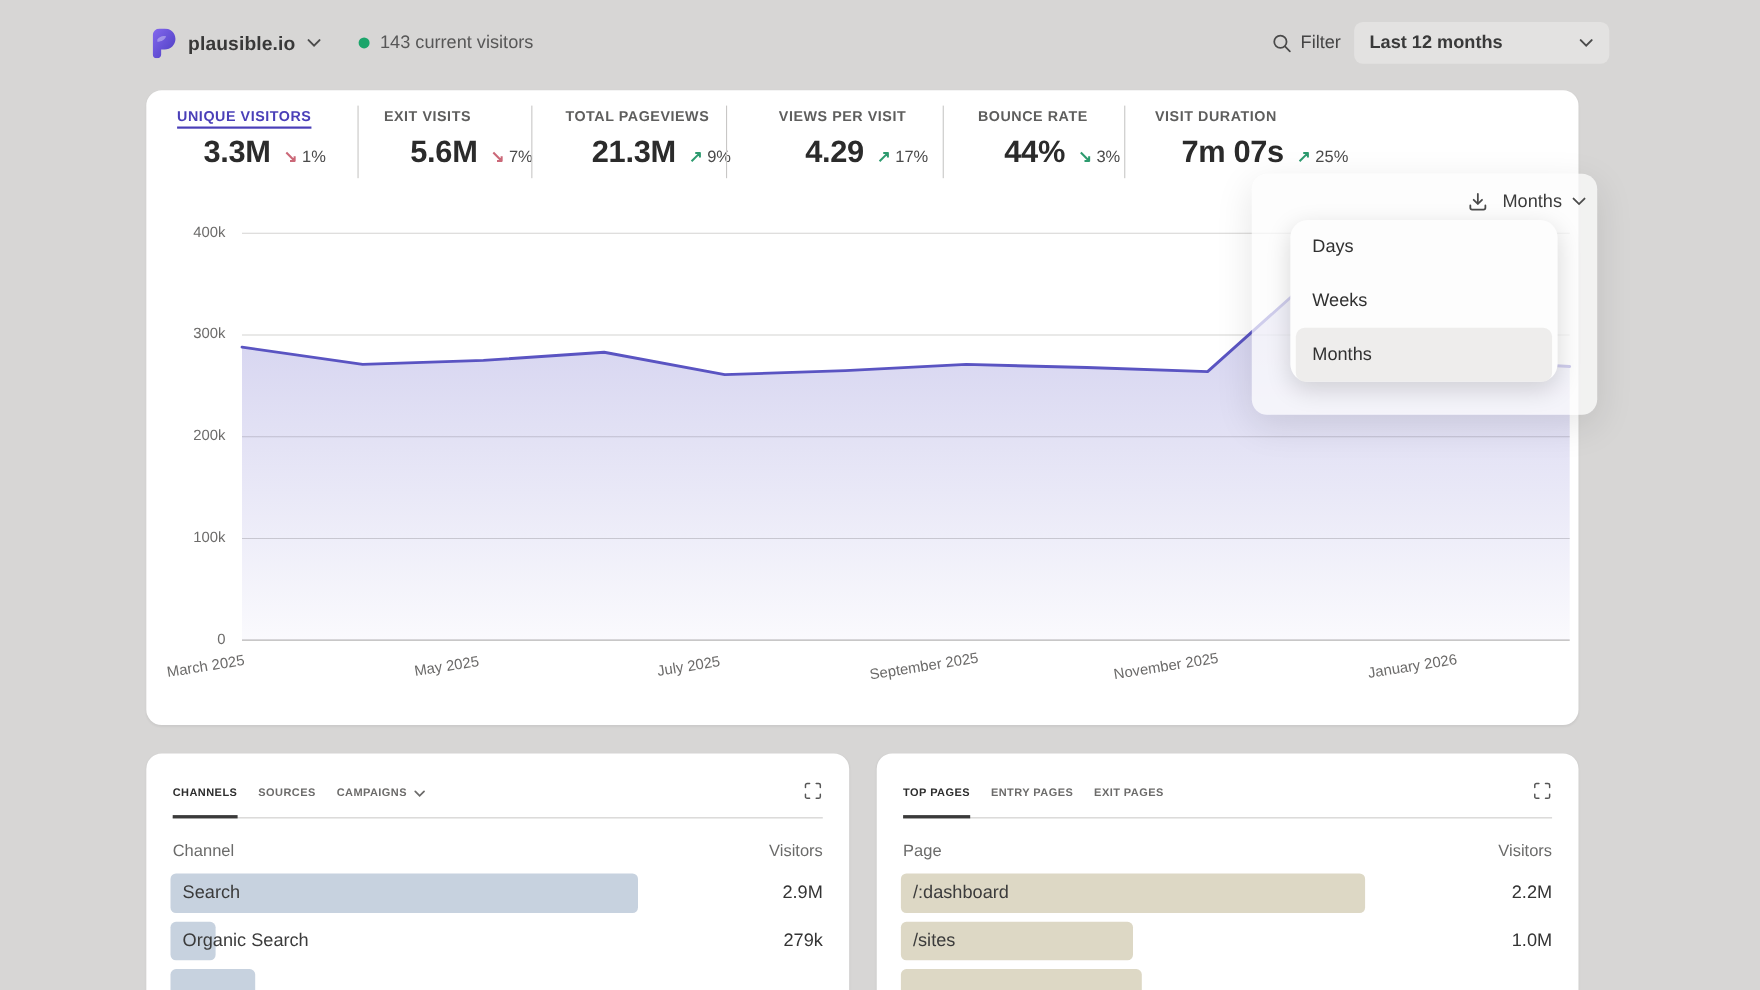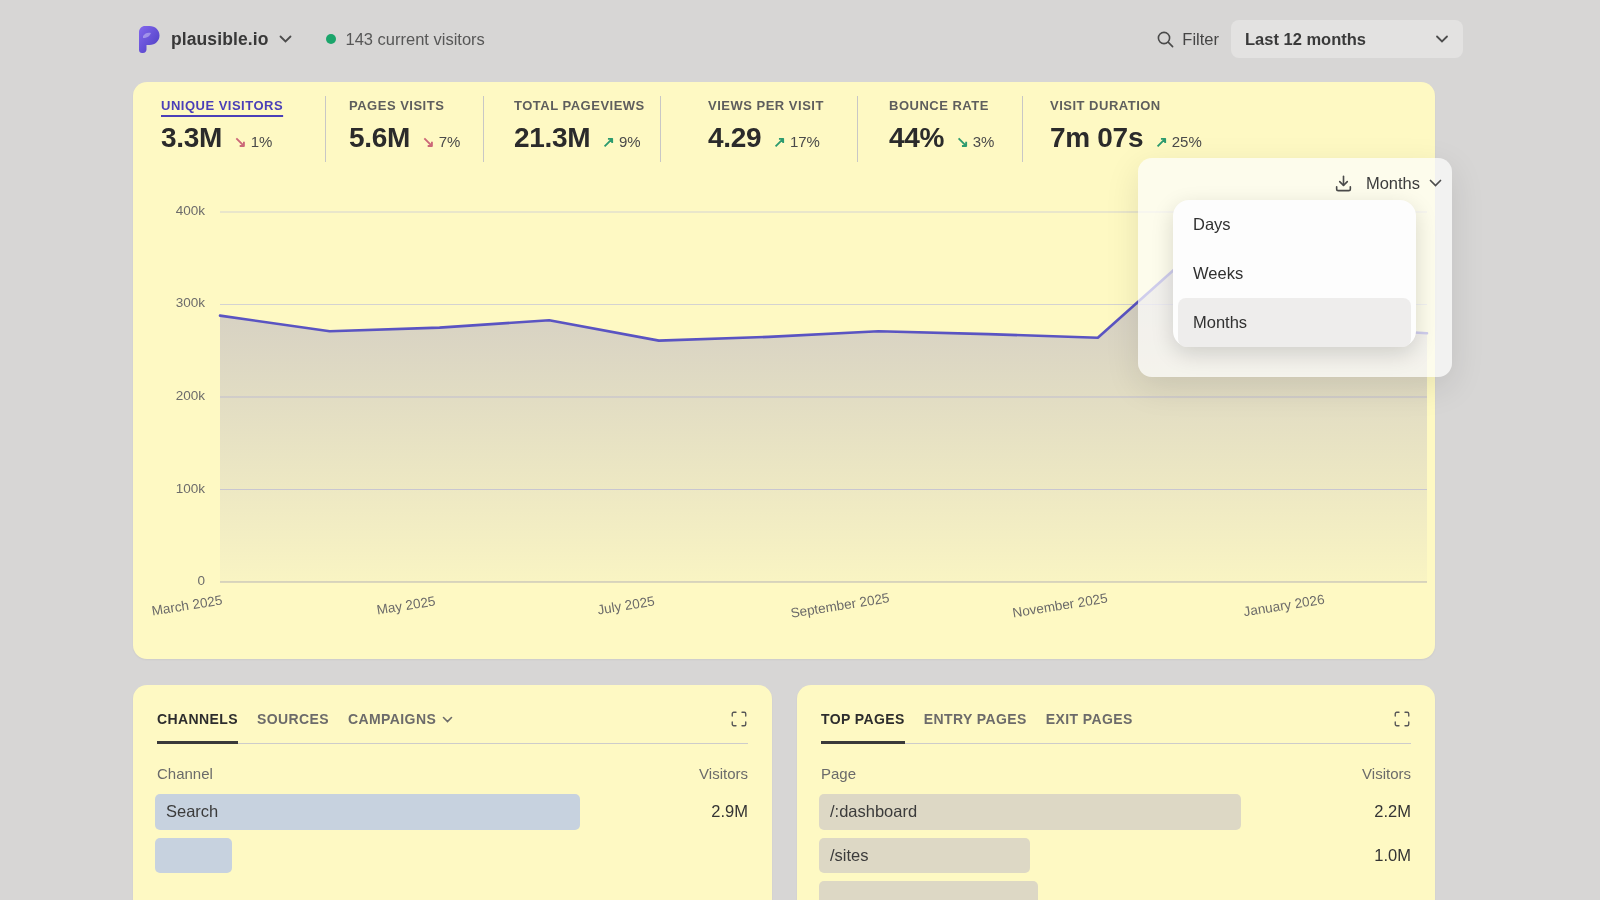--- a/index.html
+++ b/index.html
@@ -1,21 +1,21 @@
 <!DOCTYPE html>
 <html><head>
 <meta charset="utf-8">
 <style>
   * { box-sizing: border-box; }
   html,body { margin:0; padding:0; }
   body {
     width:1600px; height:900px; position:relative; overflow:hidden;
     background:#d7d6d5; font-family:"Liberation Sans", sans-serif; color:#333;
   }
-  .card { position:absolute; background:#fef9c3; border-radius:14px; box-shadow:0 1px 2px rgba(0,0,0,0.05); }
+  .card { position:absolute; background:#ffffff; border-radius:14px; box-shadow:0 1px 2px rgba(0,0,0,0.05); }
 
   
   .topbar { position:absolute; left:137px; right:137px; top:0; height:78px; display:flex; align-items:center; }
   .logo-wrap { width:23px; height:27px; margin-right:11px; display:flex; align-items:center; }
   .site-name { font-size:17.5px; font-weight:700; color:#383838; letter-spacing:.1px; }
   .site-chev { margin-left:11px; display:flex; }
   .live { display:flex; align-items:center; margin-left:34px; gap:9px; }
   .dot { width:10px; height:10px; border-radius:50%; background:#1ba56b; }
   .live-label { font-size:16.5px; color:#575757; }
   .topbar-right { margin-left:auto; display:flex; align-items:center; gap:12px; }
@@ -24,21 +24,21 @@
                padding:0 14px; font-size:16.5px; font-weight:600; color:#3a3a3a; cursor:pointer; }
   .daterange .chev { margin-left:auto; display:flex; }
 
   
   .main-panel { left:133px; top:82px; width:1302px; height:577px; }
 
   .stat { position:absolute; top:16px; }
   .stat-label { font-size:13px; font-weight:700; letter-spacing:.5px; color:#5e5e5d; white-space:nowrap; }
   .stat.active .stat-label { color:#4a3fb8; text-decoration:underline; text-decoration-thickness:2px; text-underline-offset:5px; }
   .stat-valrow { display:flex; align-items:baseline; margin-top:9px; }
-  .stat-value { font-size:28px; font-weight:800; color:#2b2b2b; letter-spacing:-.3px; white-space:nowrap; }
+  .stat-value { font-size:28px; font-weight:800; color:#2b2b2b; letter-spacing:-.3px; white-space:nowrap;margin-left:24px; }
   .stat-arrow { font-size:15px; margin-left:12px; font-weight:700; }
   .stat-change { font-size:15px; color:#4a4a4a; margin-left:4px; }
   .stat-divider { position:absolute; top:14px; width:1px; height:66px; background:#c8c7c6; }
   .sd1{left:192px;} .sd2{left:350px;} .sd3{left:527px;} .sd4{left:724px;} .sd5{left:889px;}
   .st1{left:28px;} .st2{left:216px;} .st3{left:381px;} .st4{left:575px;} .st5{left:756px;} .st6{left:917px;}
 
   .chart-svg { position:absolute; left:0; top:0; }
   .ylab { position:absolute; width:54px; left:18px; text-align:right; font-size:13.5px; color:#6d6c6b; }
   .xlab { position:absolute; width:150px; text-align:center; font-size:13.5px; color:#6b6a69; top:516px;
           transform:rotate(-9deg); white-space:nowrap; }
@@ -52,21 +52,21 @@
   .dropdown-menu { position:absolute; left:1040px; top:118px; width:243px; height:147px; background:#fdfdfd;
         border-radius:16px; box-shadow:0 7px 22px rgba(0,0,0,0.15); padding:0; z-index:5; }
   .menu-item { height:49px; display:flex; align-items:center; padding-left:20px; font-size:16.5px; color:#313131; cursor:pointer; }
   .menu-item.highlight { background:#eeedec; border-radius:8px; margin:0 5px; padding-left:15px; }
 
   
   .panel-left  { left:133px; top:685px; width:639px; height:215px; border-radius:14px 14px 0 0; }
   .panel-right { left:797px; top:685px; width:638px; height:215px; border-radius:14px 14px 0 0; }
   .tabs { position:absolute; left:24px; right:24px; top:0; height:59px; border-bottom:1px solid #cdcccb;
           display:flex; align-items:flex-end; gap:19px; }
-  .tab { font-size:14px; font-weight:700; letter-spacing:.4px; color:#6c6b6a; padding-bottom:16px;
+  .tab { font-size:10px; font-weight:700; letter-spacing:.4px; color:#6c6b6a; padding-bottom:16px;
          position:relative; cursor:pointer; display:flex; align-items:center; gap:6px; white-space:nowrap; }
   .tab.active { color:#2d2d2d; }
   .tab.active::after { content:""; position:absolute; left:0; right:0; bottom:-1px; height:3px; background:#3a3a3a; }
   .expand-btn { position:absolute; right:24px; top:25px; cursor:pointer; display:flex; }
   .cols { position:absolute; left:24px; right:24px; top:80px; display:flex; justify-content:space-between;
           font-size:15px; color:#6b6b6a; }
   .rows { position:absolute; left:24px; right:24px; top:105px; }
   .trow { position:relative; height:43.5px; cursor:pointer; }
   .tbar { position:absolute; left:-2px; top:4px; bottom:4px; border-radius:5px; }
   .panel-left  .tbar { background:#c7d2df; }
@@ -125,21 +125,21 @@
 
   <div class="stat st1 active">
     <div class="stat-label">UNIQUE VISITORS</div>
     <div class="stat-valrow">
       <span class="stat-value">3.3M</span>
       <span class="stat-arrow" style="color: rgb(203, 104, 120);">↘</span>
       <span class="stat-change">1%</span>
     </div>
   </div>
   <div class="stat st2">
-    <div class="stat-label">PAGES VISITS</div>
+    <div class="stat-label">EXIT VISITS</div>
     <div class="stat-valrow">
       <span class="stat-value">5.6M</span>
       <span class="stat-arrow" style="color: rgb(203, 104, 120);">↘</span>
       <span class="stat-change">7%</span>
     </div>
   </div>
   <div class="stat st3">
     <div class="stat-label">TOTAL PAGEVIEWS</div>
     <div class="stat-valrow">
       <span class="stat-value">21.3M</span>
@@ -253,20 +253,25 @@
     <span>Channel</span>
     <span>Visitors</span>
   </div>
   <div class="rows">
     <div class="trow">
       <div class="tbar" style="width: 425px;"></div>
       <span class="trow-label">Search</span>
       <span class="trow-value">2.9M</span>
     </div>
     <div class="trow">
+      <div class="tbar" style="width: 40.8px;"></div>
+      <span class="trow-label">Organic Search</span>
+      <span class="trow-value">279k</span>
+    </div>
+    <div class="trow">
       <div class="tbar" style="width: 76.5px;"></div>
       <span class="trow-label"></span>
       <span class="trow-value"></span>
     </div>
   </div>
 </div>
 
 <div class="card panel-right">
   <div class="tabs">
     <span class="tab active">TOP PAGES</span>

